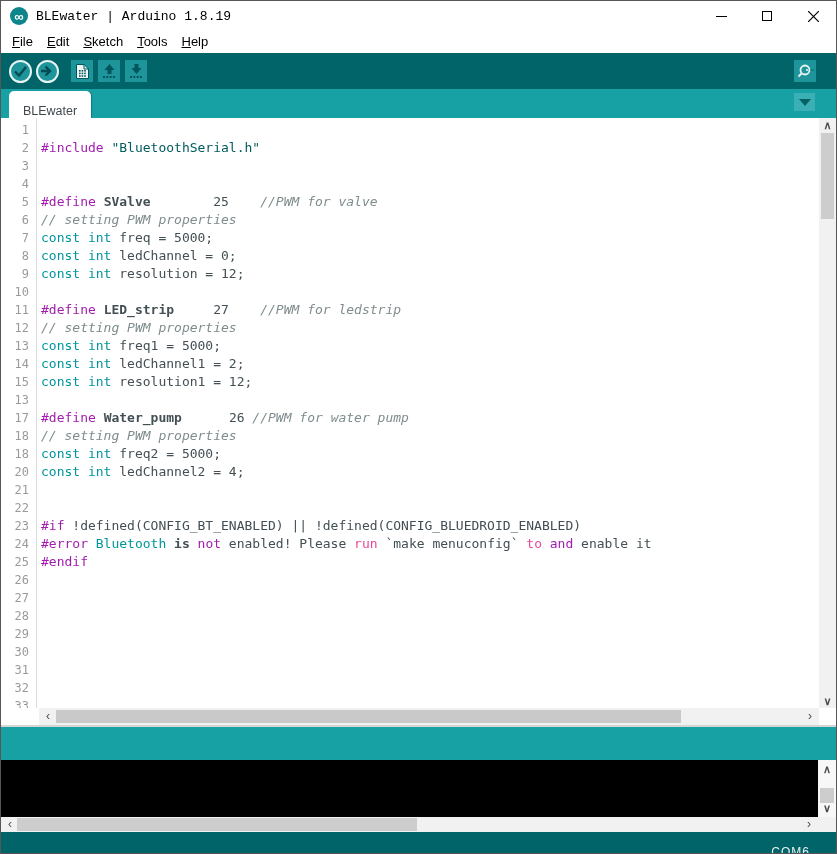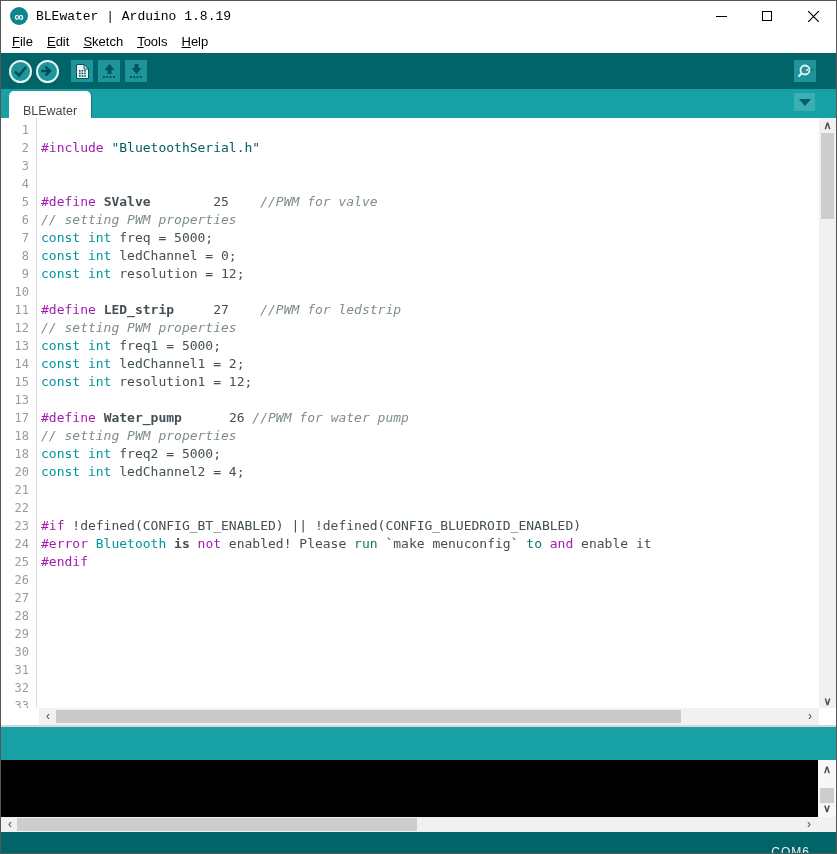--- a/index.html
+++ b/index.html
@@ -47,21 +47,21 @@
   
   .editor { height:590px; background:#fff; display:flex; flex:0 0 auto; overflow:hidden; position:relative; }
   .gutter { width:36px; flex:0 0 auto; padding-top:3px; border-right:1px solid #dcdcdc; }
   .gutter .ln { height:18px; line-height:18px; text-align:right; padding-right:7px;
                 font-family:"DejaVu Sans Mono", monospace; font-size:12px; color:#999b9b; }
   .code { flex:1 1 auto; padding:3px 0 0 4px; overflow:hidden; }
   .code .cl { height:18px; line-height:18px; white-space:pre;
               font-family:"DejaVu Sans Mono", monospace; font-size:13px; }
   .sg-d { color:#434F54; } .sg-p { color:#a21caf; } .sg-s { color:#005C5F; }
   .sg-k { color:#00979C; } .sg-b { color:#434F54; font-weight:bold; }
-  .sg-o { color:#0f766e; } .sg-c { color:#7E8C8D;font-style:italic; }
+  .sg-o { color:#ec4899; } .sg-c { color:#7E8C8D;font-style:italic; }
 
   
   .vsb { width:17px; flex:0 0 auto; background:#f1f1f1; position:relative; }
   .sb-arrow { position:absolute; width:17px; height:14px; display:flex; align-items:center; justify-content:center;
               color:#4d4d4d; font-size:11px; font-weight:bold; }
   .vsb .thumb { position:absolute; left:2px; width:13px; background:#cdcdcd; }
   .ed-vthumb { top:15px; height:86px; }
   .hsb { height:17px; background:#fff; position:relative; flex:0 0 auto; }
   .hsb .track { position:absolute; left:38px; right:17px; top:0; bottom:0; background:#f1f1f1; }
   .hsb .thumb { position:absolute; top:2px; height:13px; background:#c9c9c9; }

